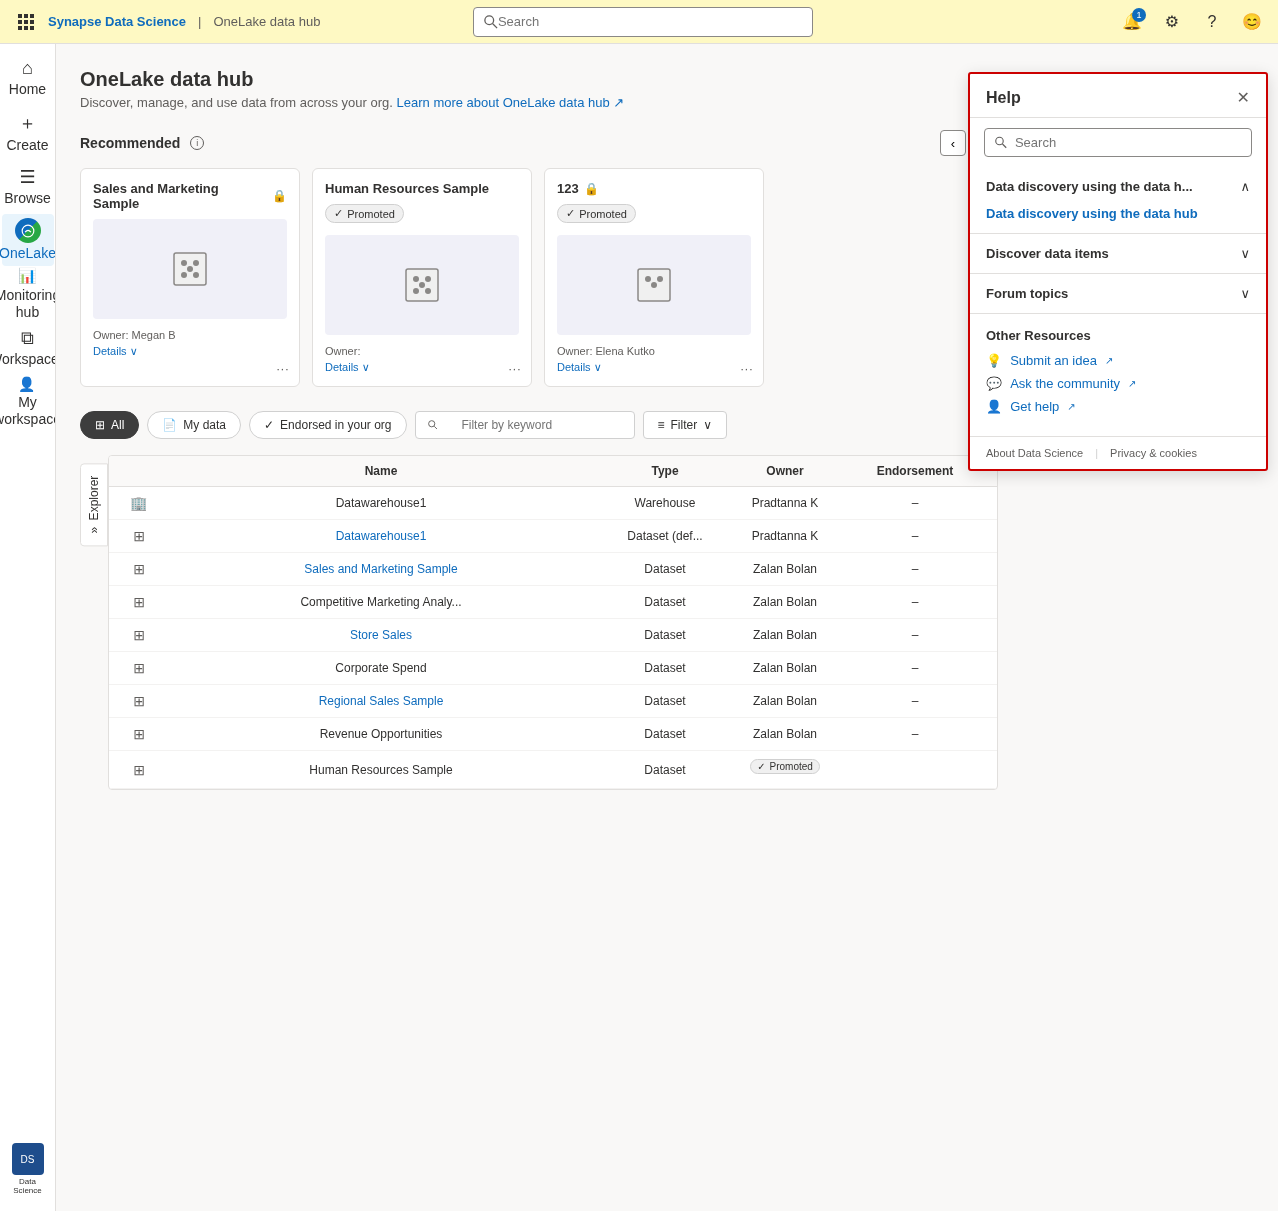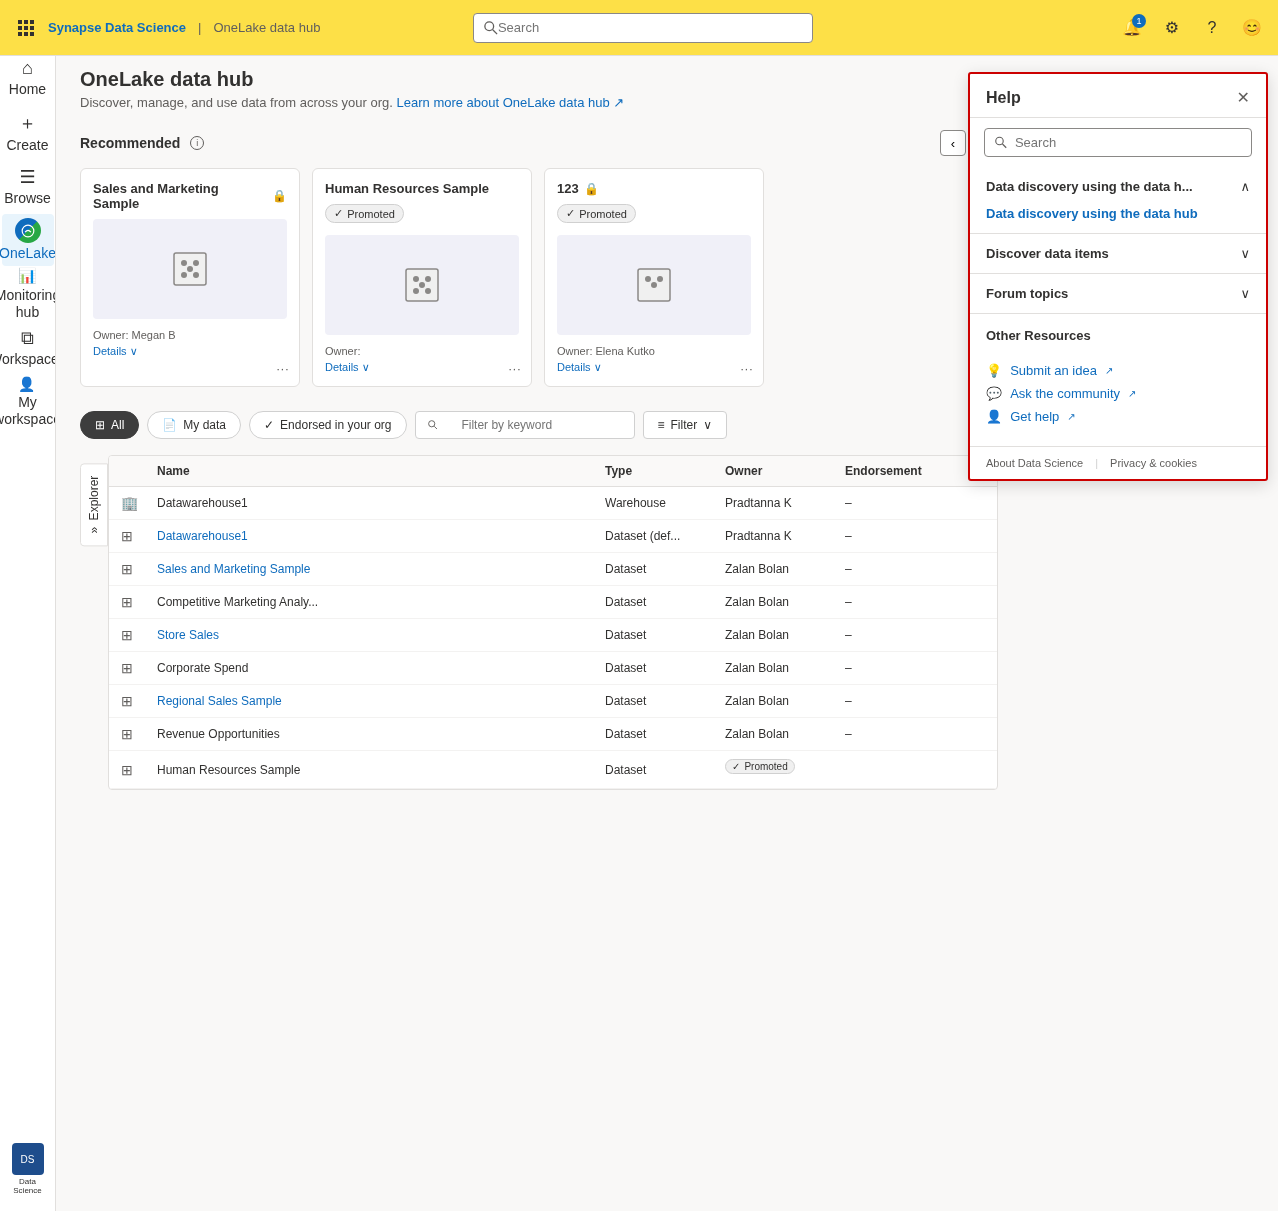--- a/index.html
+++ b/index.html
@@ -1,20 +1,20 @@
 <!DOCTYPE html>
 <html><head>
   <meta charset="utf-8">
   <style>
     * { box-sizing: border-box; margin: 0; padding: 0; }
     body { font-family: 'Segoe UI', Arial, sans-serif; font-size: 13px; background: #f3f2f1; color: #323130; }
     
     
     .topbar {
-      display: flex; align-items: center; background: #fde047; height: 56px;
+      display: flex; align-items: center; background: #fef9c3; height: 44px;
       padding: 0 12px; border-bottom: 1px solid #e1dfdd; position: fixed; top: 0; left: 0; right: 0; z-index: 100;
     }
     .topbar-grid { display: flex; align-items: center; gap: 8px; }
     .waffle-icon { width: 28px; height: 28px; cursor: pointer; display: flex; align-items: center; justify-content: center; }
     .brand-text { color: #0f6cbd; font-weight: 600; font-size: 13px; white-space: nowrap; }
     .brand-separator { color: #605e5c; font-size: 13px; margin: 0 4px; }
     .hub-text { color: #605e5c; font-size: 13px; }
     .search-bar {
       flex: 1; max-width: 340px; margin: 0 auto;
       display: flex; align-items: center; border: 1px solid #8a8886; border-radius: 4px;
@@ -97,21 +97,21 @@
 
     
     .explorer-table-wrap { display: flex; }
     .explorer-tab {
       writing-mode: vertical-rl; text-orientation: mixed; transform: rotate(180deg);
       padding: 12px 6px; background: #fff; border: 1px solid #e1dfdd; font-size: 12px;
       color: #323130; cursor: pointer; display: flex; align-items: center; gap: 6px;
       border-radius: 0 4px 4px 0; margin-right: 0; height: fit-content; align-self: flex-start; margin-top: 8px;
     }
 
-    .data-table { flex: 1; background: #fff; border: 1px solid #e1dfdd; border-radius: 4px; overflow: hidden; }
+    .data-table { flex: 1; background: #fff; border: 1px solid #e1dfdd; border-radius: 4px; overflow: hidden; text-align: center; }
     .table-head { display: grid; grid-template-columns: 36px 1fr 120px 120px 140px; background: #faf9f8; border-bottom: 1px solid #e1dfdd; padding: 8px 12px; }
     .table-head-cell { font-size: 12px; font-weight: 600; color: #323130; }
     .table-row { display: grid; grid-template-columns: 36px 1fr 120px 120px 140px; padding: 8px 12px; border-bottom: 1px solid #f3f2f1; align-items: center; }
     .table-cell { font-size: 12px; color: #323130; }
     .table-cell a { color: #0f6cbd; text-decoration: none; }
     .row-icon { font-size: 14px; color: #605e5c; }
 
     
     .help-panel {
       position: fixed; top: 72px; right: 10px; width: 300px;
@@ -134,21 +134,21 @@
     .help-section-header {
       display: flex; align-items: flex-start; justify-content: space-between;
       padding: 12px 16px; cursor: pointer;
     }
     .help-section-title { font-size: 13px; font-weight: 600; color: #323130; }
     .help-section-content { padding: 0 16px 12px; }
     .help-link { color: #0f6cbd; font-size: 13px; font-weight: 600; margin-bottom: 0; cursor: pointer; display: block; }
     .help-desc { font-size: 12px; color: #605e5c; line-height: 1.5; }
     
     .other-resources { padding: 14px 16px; }
-    .other-resources-title { font-size: 13px; font-weight: 600; color: #323130; margin-bottom: 20px; }
+    .other-resources-title { font-size: 13px; font-weight: 600; color: #323130; margin-bottom: 10px; }
     .resource-link { display: flex; align-items: center; gap: 8px; color: #0f6cbd; font-size: 13px; cursor: pointer; margin-bottom: 8px; }
     
     .help-footer { padding: 10px 16px; border-top: 1px solid #e1dfdd; display: flex; gap: 12px; font-size: 11px; }
     .help-footer a { color: #605e5c; text-decoration: none; cursor: pointer; }
 
     .info-icon { display: inline-block; width: 14px; height: 14px; border: 1px solid #605e5c; border-radius: 50%; font-size: 9px; text-align: center; line-height: 12px; color: #605e5c; margin-left: 4px; cursor: pointer; }
   </style>
 </head>
 <body>
 

